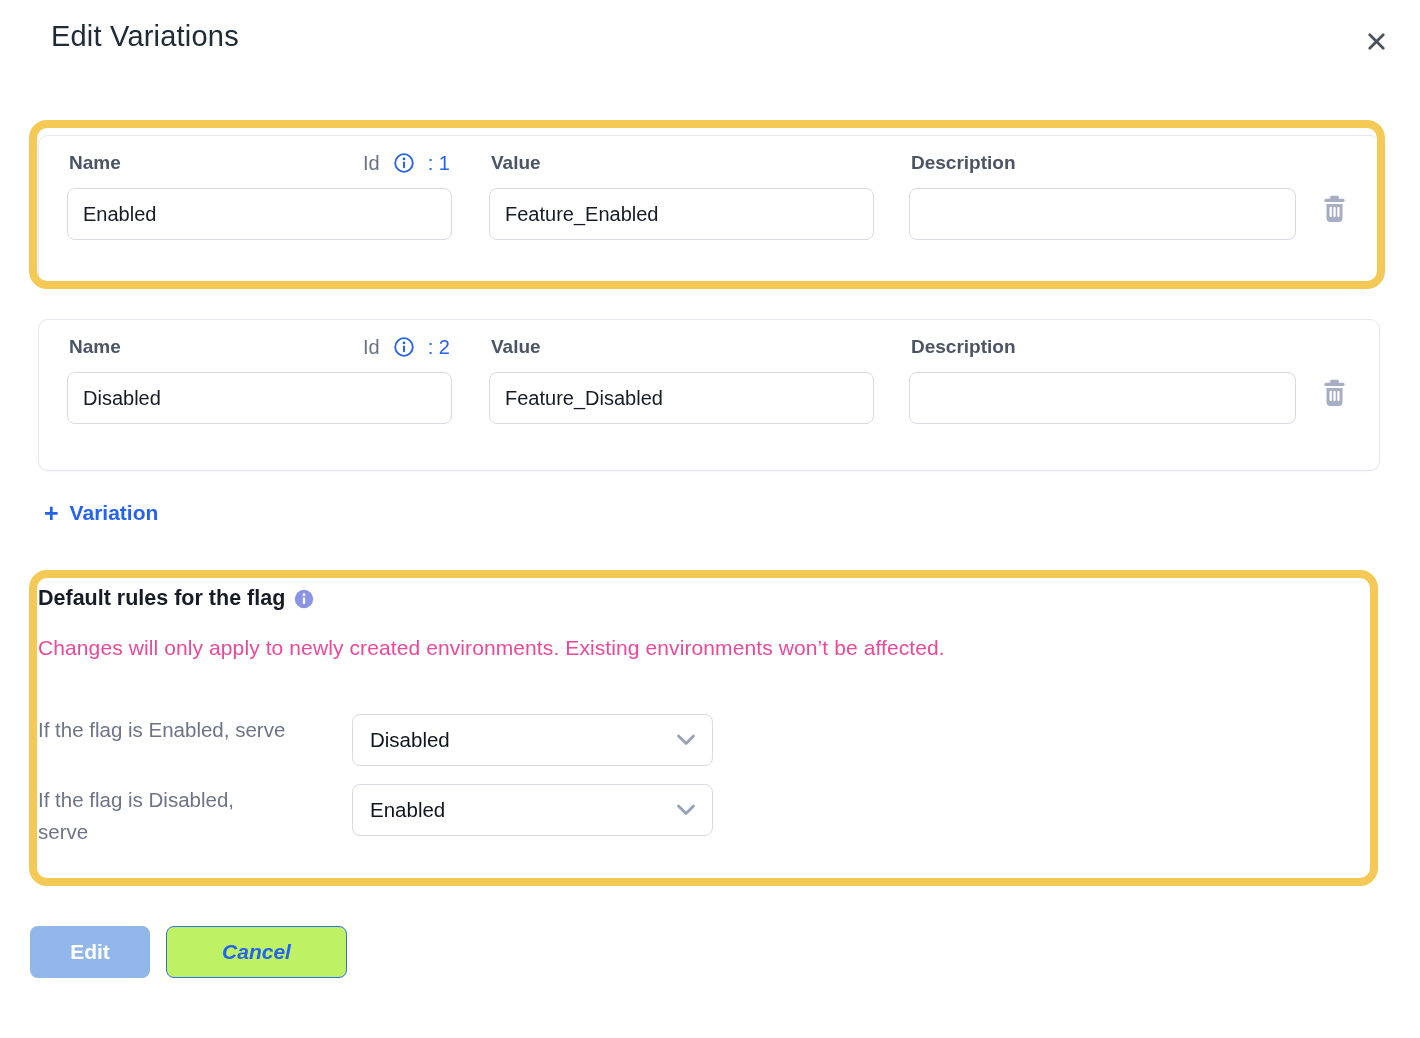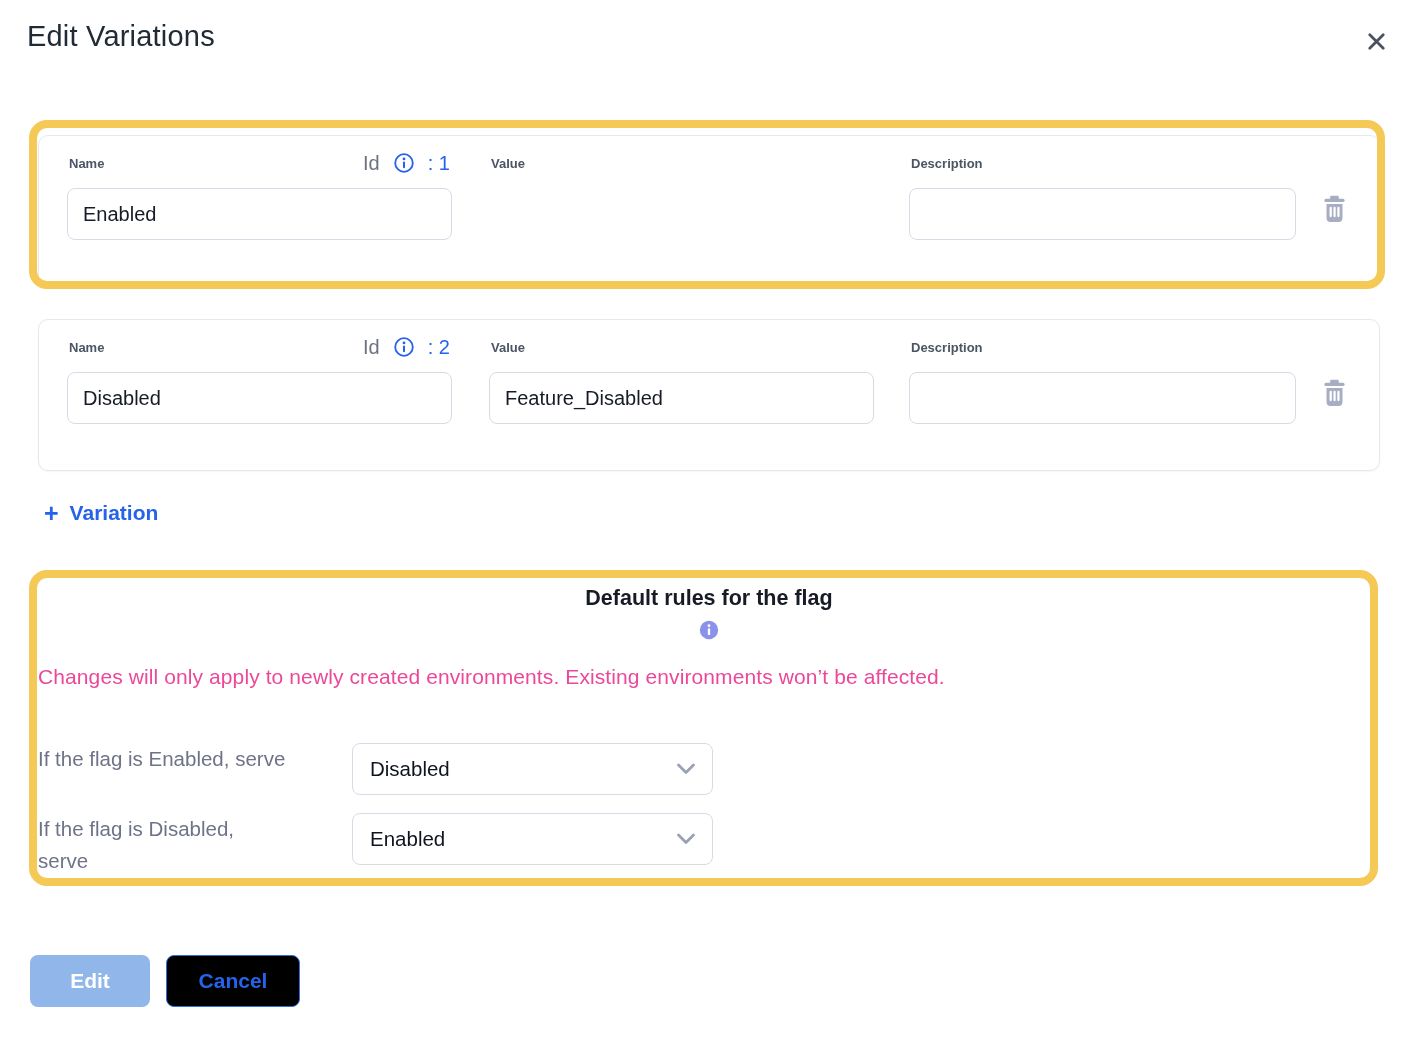--- a/index.html
+++ b/index.html
@@ -17,20 +17,21 @@
     display: flex;
     justify-content: space-between;
     align-items: flex-start;
     padding: 20px 26px 0 27px;
   }
   .title {
     font-size: 29px;
     font-weight: 500;
     color: #212b36;
     letter-spacing: 0.2px;
+    margin-left: 24px;
   }
   .close-btn {
     background: none; border: none; cursor: pointer;
     padding: 4px; margin-top: 4px; line-height: 0;
   }
 
   
   .variation-card {
     margin: 0 40px 0 38px;
     border: 1px solid #e6e8f0;
@@ -50,21 +51,21 @@
 
   .label-row {
     display: flex;
     justify-content: space-between;
     align-items: center;
     height: 26px;
     margin-bottom: 12px;
     padding: 0 2px;
   }
   .field-label {
-    font-size: 13px;
+    font-size: 19px;
     font-weight: 600;
     color: #4b5563;
   }
   .id-badge {
     display: inline-flex;
     align-items: center;
     gap: 13px;
     font-size: 20px;
   }
   .id-label { color: #6b7280; font-weight: 500; }
@@ -99,21 +100,21 @@
     background: none; border: none; cursor: pointer;
     color: #2563eb;
     font-family: inherit;
     font-weight: 700;
     font-size: 21px;
   }
   .add-variation .plus { font-size: 25px; font-weight: 600; line-height: 20px; }
 
   
   .default-rules { margin: 60px 40px 0 38px; }
-  .dr-title-row { display: flex; align-items: center; gap: 9px; flex-direction: column; }
+  .dr-title-row { display: flex; align-items: center; gap: 9px; }
   .dr-title {
     font-size: 21.5px;
     font-weight: 700;
     color: #171b26;
   }
   .dr-note {
     margin-top: 25px;
     font-size: 21px;
     color: #ec4899;
     letter-spacing: 0.1px;
@@ -152,24 +153,25 @@
     font-size: 21px;
     cursor: pointer;
   }
   .btn-save {
     width: 120px;
     background: #90b6ea;
     color: #ffffff;
     border: none;
   }
   .btn-cancel {
-    width: 134px;
-    background: #000000;
+    width: 181px;
+    background: #bef264;
     color: #2563eb;
     border: 1.5px solid #2f6fe0;
+    font-style: italic;
   }
 
   
   .highlight {
     position: absolute;
     border: 8px solid #f4c955;
     border-radius: 18px;
     pointer-events: none;
     background: transparent;
   }
@@ -209,20 +211,21 @@
         </span>
         <span class="id-value">: 1</span>
       </span>
     </div>
     <input class="text-input" value="Enabled" style="">
   </div>
   <div class="field-col col-value">
     <div class="label-row">
       <span class="field-label">Value</span>
     </div>
+    <input class="text-input" value="Feature_Enabled" style="">
   </div>
   <div class="field-col col-desc">
     <div class="label-row">
       <span class="field-label">Description</span>
     </div>
     <input class="text-input" value="" style="">
   </div>
   <button class="trash-btn">
     <span>
       <svg width="27" height="28" viewBox="0 0 24 26" fill="#a7adc2">

